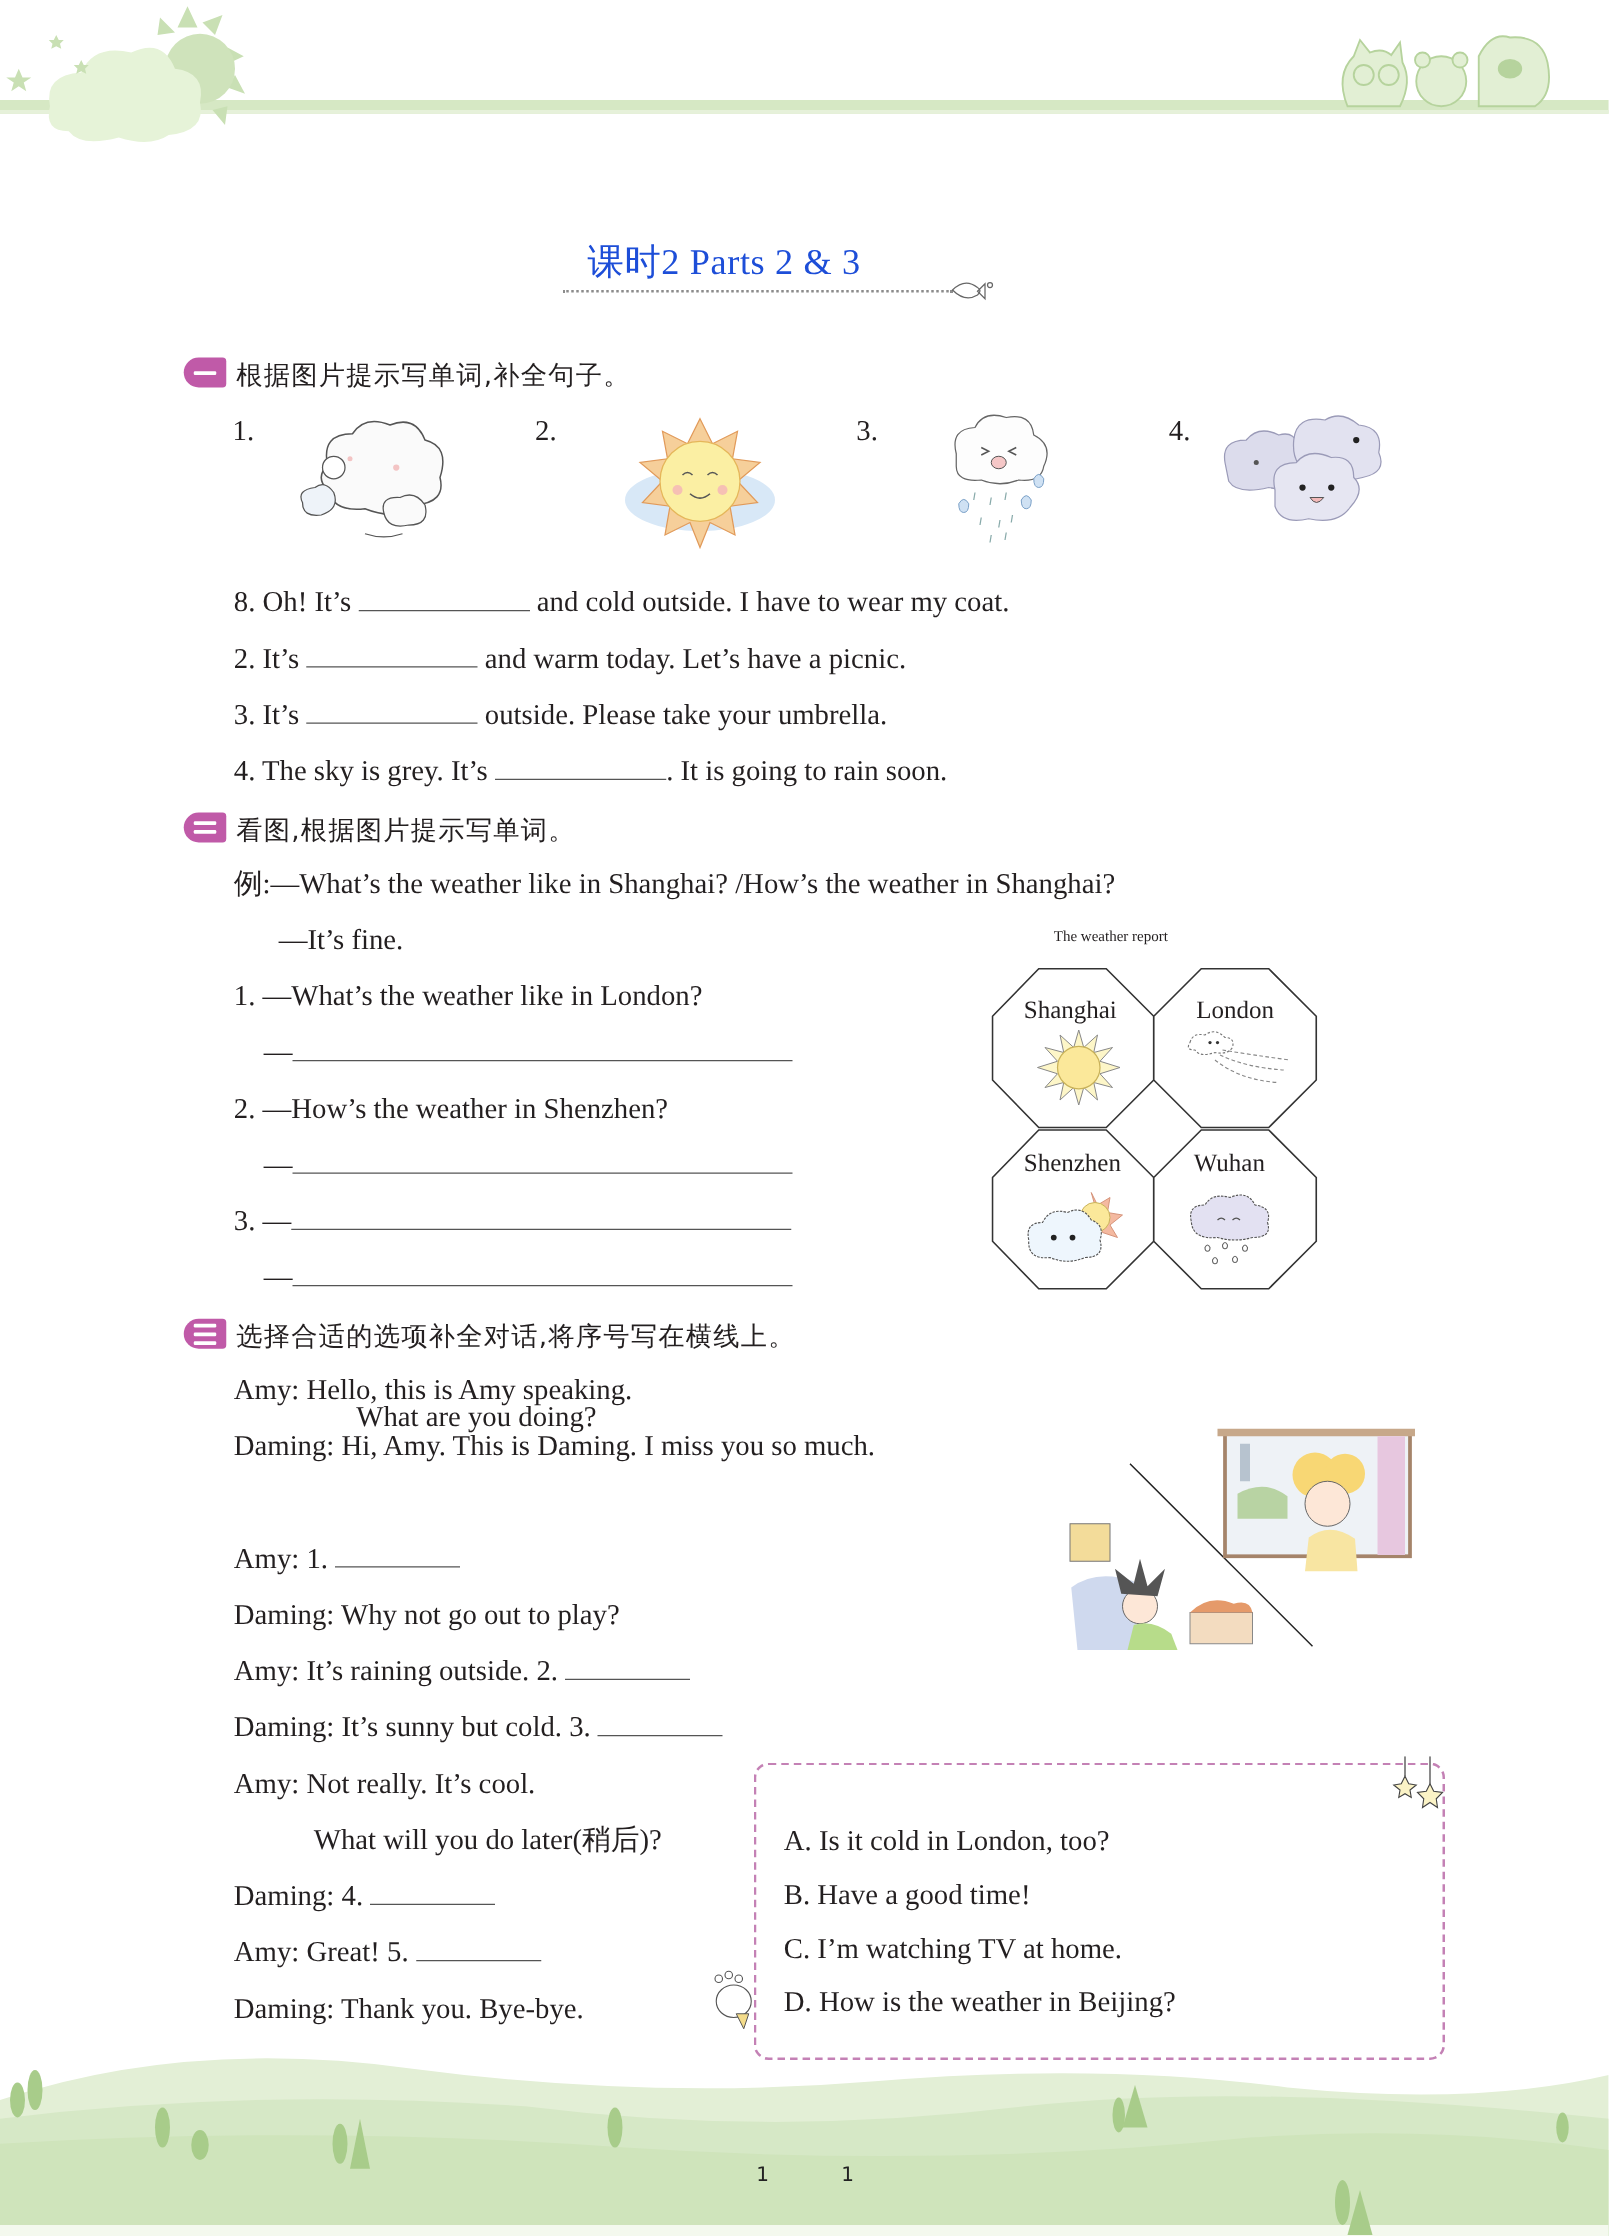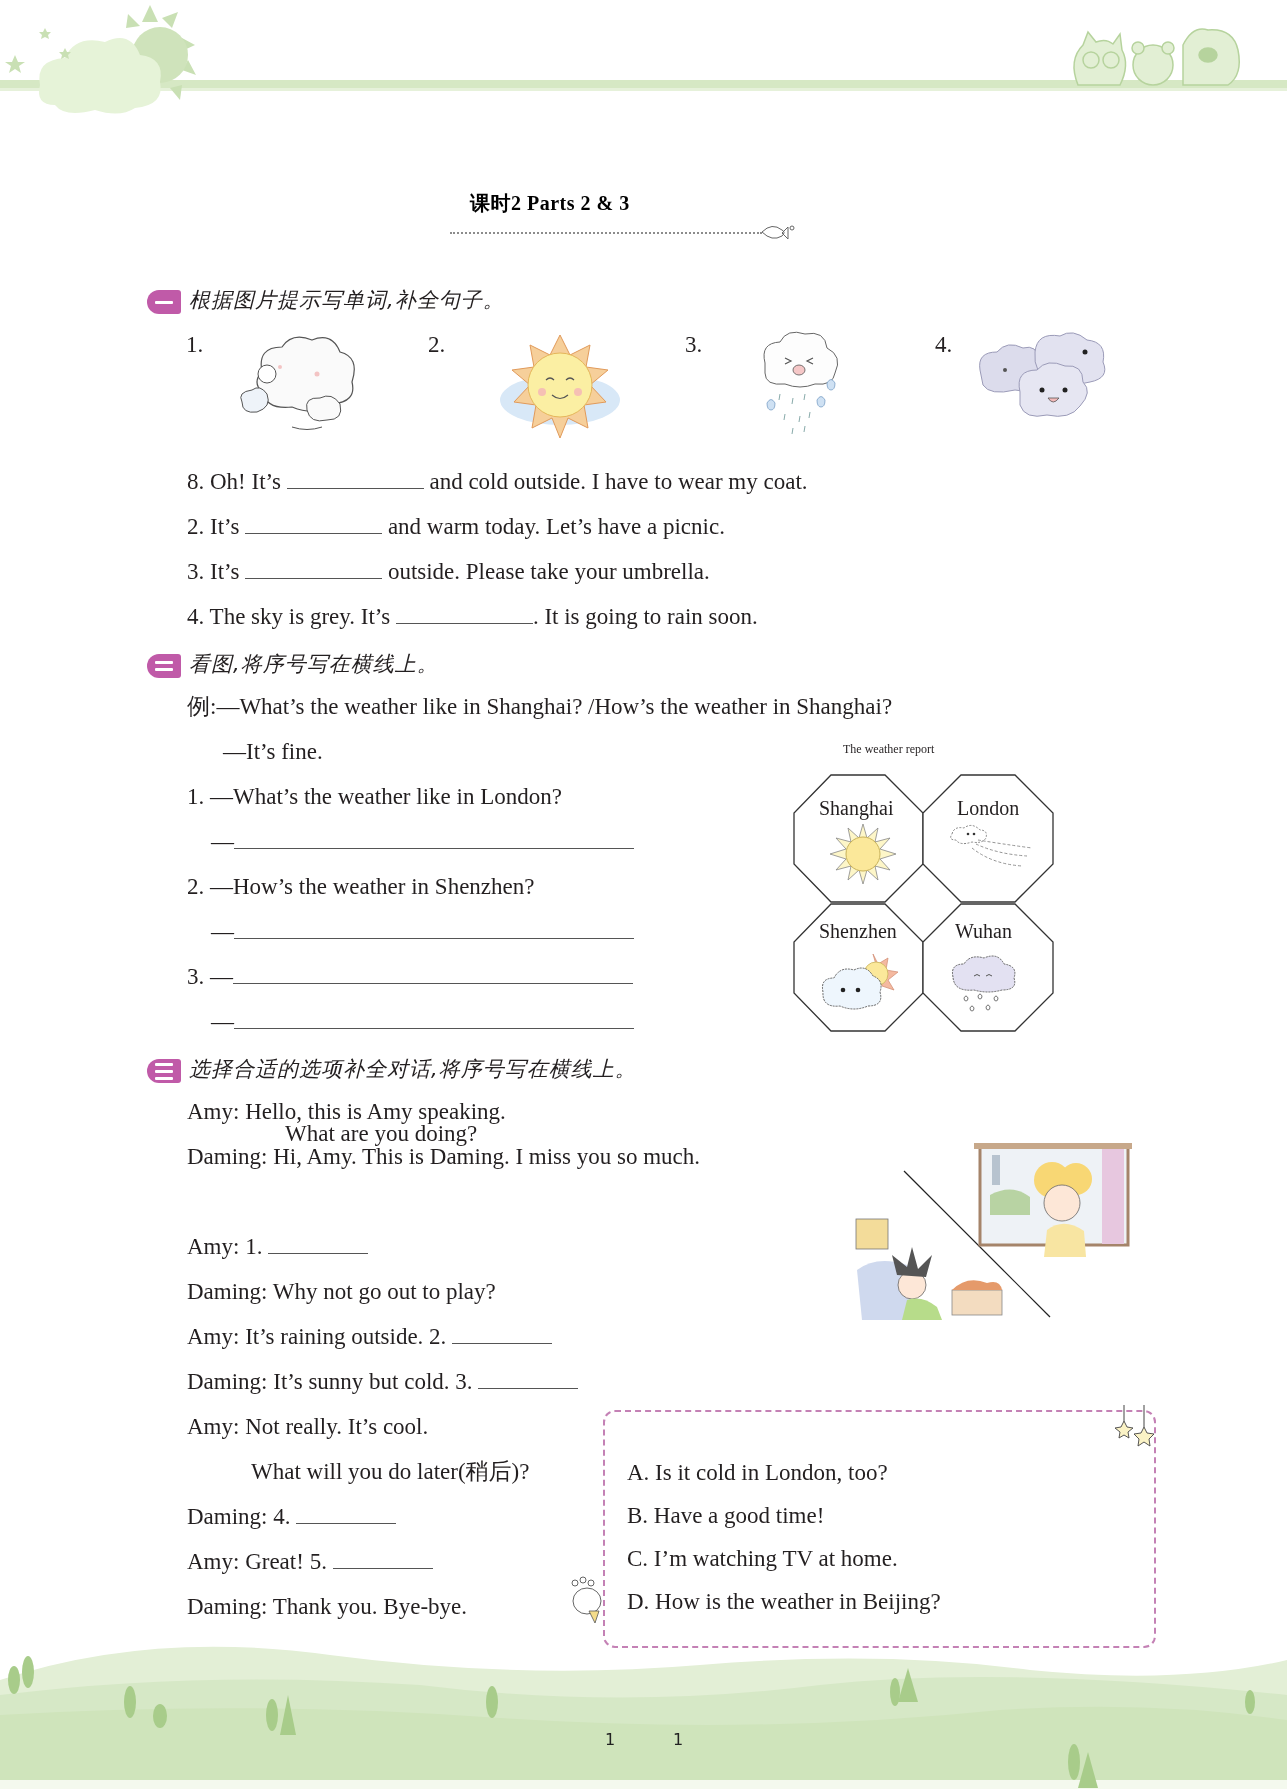--- a/index.html
+++ b/index.html
@@ -6,25 +6,25 @@
   html, body { width: 1287px; height: 1789px; background: #ffffff; overflow: hidden; }
   body { position: relative; font-family: "DejaVu Serif", "Liberation Serif", serif; color: #231f20; }
 
   .abs { position: absolute; }
 
   
   .top-band { position: absolute; left: 0; top: 80px; width: 1287px; height: 11px; background: #d6e8c4; }
   .top-band-light { position: absolute; left: 0; top: 88px; width: 1287px; height: 3px; background: #e6f1da; }
 
   
-  .page-title { position: absolute; left: 470px; top: 190px; font-family: "Liberation Serif", serif; font-weight: bold; font-size: 20px; color: #000000; letter-spacing: 0.5px; white-space: nowrap; }
+  .page-title { position: absolute; left: 470px; top: 190px; font-family: "Liberation Serif", serif; font-weight: normal; font-size: 29px; color: #1d4ed8; letter-spacing: 0.5px; white-space: nowrap; }
   .title-dots { position: absolute; left: 450px; top: 232px; width: 312px; border-top: 2px dotted #8c8c8c; }
 
   
-  .sec-head { position: absolute; display: flex; align-items: flex-end; font-style: italic; }
+  .sec-head { position: absolute; display: flex; align-items: flex-start; }
   .sec-badge { width: 34px; height: 24px; background: #c05aa8; border-radius: 12px 3px 3px 12px; position: relative; display: flex; flex-direction: column; justify-content: center; align-items: center; gap: 4px; }
   .sec-badge span { display: block; width: 18px; height: 3px; background: #fff; border-radius: 1px; }
   .sec-text { margin-left: 8px; font-family: "DejaVu Sans", sans-serif; font-size: 21px; color: #231f20; white-space: nowrap; letter-spacing: 1px; }
 
   .line { position: absolute; font-family: "Liberation Serif", serif; font-size: 23px; white-space: nowrap; line-height: 1; }
   .blank { display: inline-block; border-bottom: 1.5px solid #555; vertical-align: baseline; height: 18px; }
 
   .pic-num { position: absolute; font-family: "Liberation Serif", serif; font-size: 23px; }
 
   
@@ -156,21 +156,21 @@
 </div>
 <div class="line" style="left:187px;top:605px">
   <span>4. The sky is grey. It’s </span><span class="blank" style="width:137px"></span><span>. It is going to rain soon.</span>
 </div>
 
 <div class="sec-head" style="left:147px;top:650px">
   <div class="sec-badge">
       <span></span>
       <span></span>
     </div>
-  <div class="sec-text">看图,将序号写在横线上。</div>
+  <div class="sec-text">看图,根据图片提示写单词。</div>
 </div>
 
 <div class="line" style="left:187px;top:695px">例:—What’s the weather like in Shanghai?  /How’s the weather in Shanghai?</div>
 <div class="line" style="left:223px;top:740px">—It’s fine.</div>
 
 <div class="line" style="left:187px;top:785px">1. —What’s the weather like in London?</div>
 <div class="line" style="left:211px;top:830px">
   <span>—</span><span class="blank" style="width:400px"></span>
 </div>
 <div class="line" style="left:187px;top:875px">2. —How’s the weather in Shenzhen?</div>

